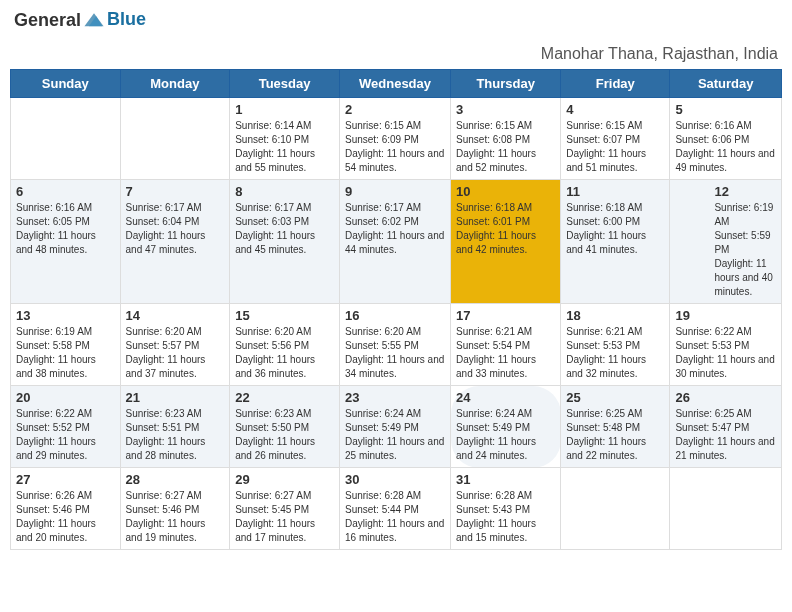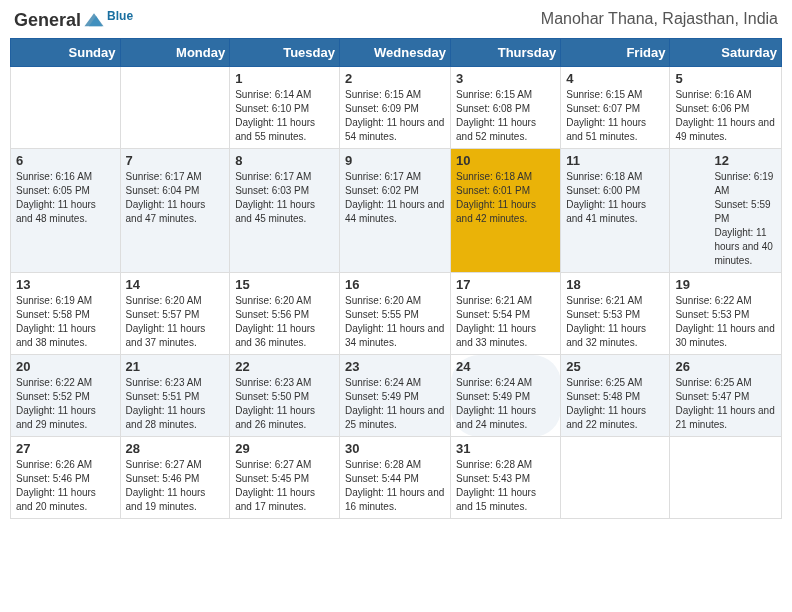--- a/index.html
+++ b/index.html
@@ -21,21 +21,21 @@
       display: flex;
       align-items: center;
       gap: 2px;
     }
     .logo-text-general {
       font-size: 18px;
       font-weight: bold;
       color: #333;
     }
     .logo-text-blue {
-      font-size: 12px;
+      font-size: 18px;
       font-weight: bold;
       color: #1a6fa0;
     }
     .logo-icon {
       width: 22px;
       height: 22px;
       position: relative;
       top: -2px;
     }
     .title-section {
@@ -43,33 +43,34 @@
     }
     .month-title {
       font-size: 36px;
       font-weight: bold;
       color: #333;
       line-height: 1.1;
     }
     .location-title {
       font-size: 16px;
       color: #555;
+      margin-top: 35px;
     }
     .calendar {
       width: 100%;
       border-collapse: collapse;
       border: 1px solid #ccc;
     }
     .calendar th {
       background-color: #2e6da4;
       color: #fff;
       font-size: 13px;
       font-weight: bold;
       padding: 6px 4px;
-      text-align: right;
+      text-align: center;
       border: 1px solid #2060a0;
     }
     .calendar td {
       vertical-align: top;
       padding: 4px 5px;
       font-size: 10.5px;
       color: #333;
       border: 1px solid #ddd;
       width: 113px;
       min-height: 80px;

